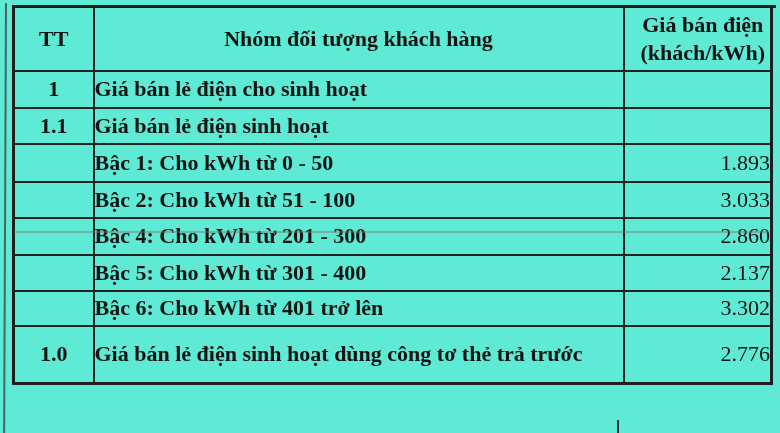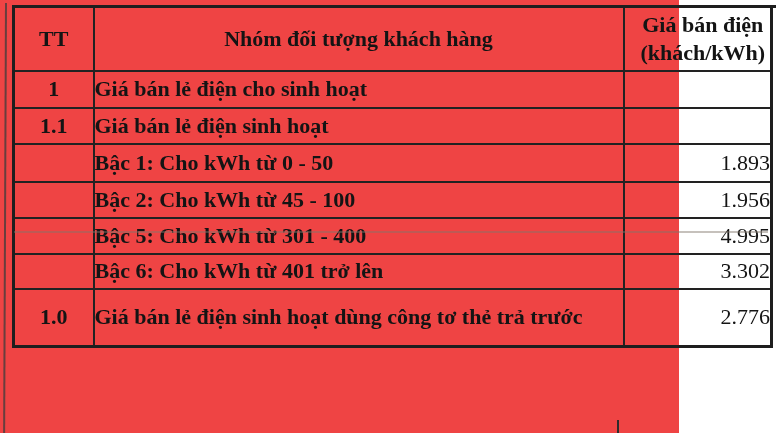--- a/index.html
+++ b/index.html
@@ -5,22 +5,22 @@
   html, body { margin: 0; padding: 0; }
   body {
     width: 780px; height: 433px;
     background: #ffffff;
     font-family: "Liberation Serif", "DejaVu Serif", serif;
     color: #141414;
     overflow: hidden;
   }
   .page {
     position: relative;
-    width: 679px; height: 433px;
-    background: #ef4444;
+    width: 780px; height: 433px;
+    background: #5eead4;
   }
   table.price-table {
     position: absolute;
     left: 12px; top: 5px;
     width: 758px;
     border-collapse: collapse;
     table-layout: fixed;
     border: 3px solid #1e1e1e;
   }
   .price-table td, .price-table th {
@@ -103,27 +103,32 @@
       <td class="grp-cell">Giá bán lẻ điện sinh hoạt</td>
       <td class="pri-cell"></td>
     </tr>
     <tr class="item" style="height:38px;">
       <td class="tt-cell"></td>
       <td class="grp-cell">Bậc 1: Cho kWh từ 0 - 50</td>
       <td class="pri-cell">1.893</td>
     </tr>
     <tr class="item" style="height:36px;">
       <td class="tt-cell"></td>
-      <td class="grp-cell">Bậc 2: Cho kWh từ 45 - 100</td>
-      <td class="pri-cell">1.956</td>
+      <td class="grp-cell">Bậc 2: Cho kWh từ 51 - 100</td>
+      <td class="pri-cell">3.033</td>
+    </tr>
+    <tr class="item" style="height:37px;">
+      <td class="tt-cell"></td>
+      <td class="grp-cell">Bậc 4: Cho kWh từ 201 - 300</td>
+      <td class="pri-cell">2.860</td>
     </tr>
     <tr class="item" style="height:36px;">
       <td class="tt-cell"></td>
       <td class="grp-cell">Bậc 5: Cho kWh từ 301 - 400</td>
-      <td class="pri-cell">4.995</td>
+      <td class="pri-cell">2.137</td>
     </tr>
     <tr class="item" style="height:35px;">
       <td class="tt-cell"></td>
       <td class="grp-cell">Bậc 6: Cho kWh từ 401 trở lên</td>
       <td class="pri-cell">3.302</td>
     </tr>
     <tr class="section justify-row" style="height:58px;">
       <td class="tt-cell">1.0</td>
       <td class="grp-cell">Giá bán lẻ điện sinh hoạt dùng công tơ thẻ trả trước</td>
       <td class="pri-cell">2.776</td>

